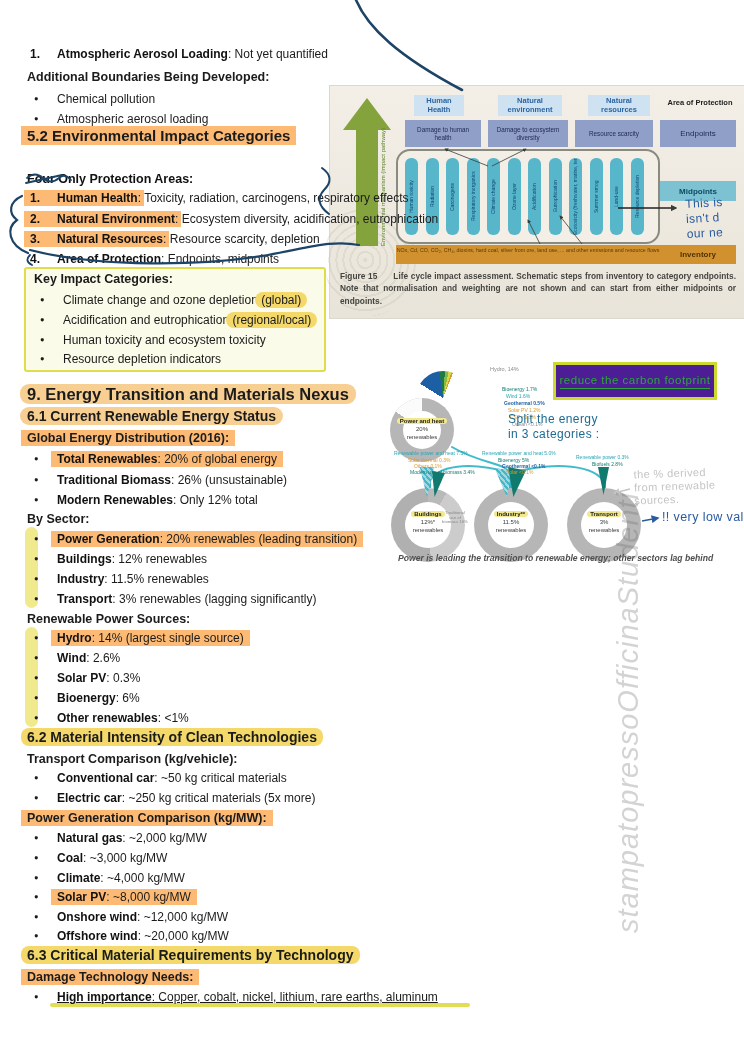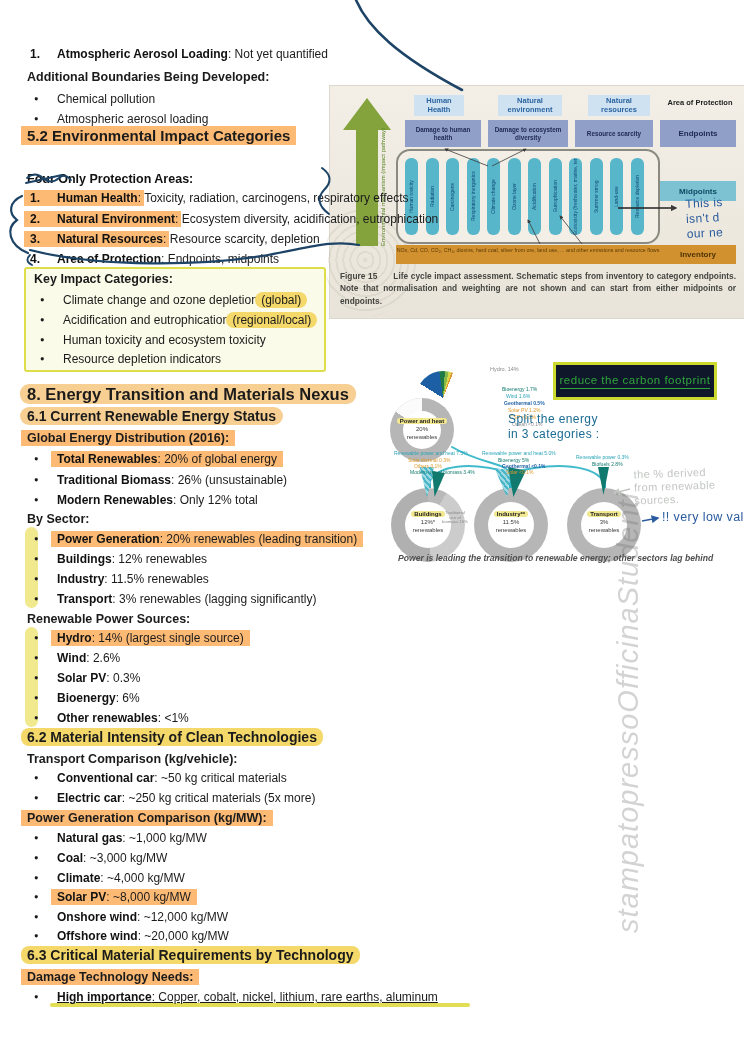--- a/index.html
+++ b/index.html
@@ -29,21 +29,21 @@
   .f-wm{position:absolute;left:-6px;top:118px;width:92px;height:112px;border-radius:50%;opacity:.55;
         background:repeating-radial-gradient(circle at 45% 50%, rgba(175,168,150,0.35) 0 2px, rgba(255,255,255,0) 2px 7px);}
   .f-arrowhead{position:absolute;left:13px;top:12px;width:0;height:0;
         border-left:24px solid transparent;border-right:24px solid transparent;border-bottom:32px solid #84a33c;}
   .f-arrowstem{position:absolute;left:26px;top:42px;width:22px;height:118px;background:#84a33c;}
   .f-arrowtext{position:absolute;left:50px;top:48px;height:112px;writing-mode:vertical-rl;transform:rotate(180deg);
         font-size:6px;color:#55801f;white-space:nowrap;}
   .f-h{position:absolute;top:9px;font-size:7.5px;font-weight:bold;color:#2c64a0;background:#cfe2f2;
        text-align:center;line-height:1.25;padding:1px 2px;}
   .f-h4{position:absolute;top:12px;font-size:7.5px;font-weight:bold;color:#222;text-align:center;}
-  .f-db{position:absolute;top:34px;height:27px;background:#8f9fc7;color:#222c55;font-size:6.3px;font-weight:bold;
+  .f-db{position:absolute;top:34px;height:27px;background:#8f9fc7;color:#222c55;font-size:6.3px;font-weight:normal;
         display:flex;align-items:center;justify-content:center;text-align:center;line-height:1.2;padding:0 3px;box-sizing:border-box;}
   .f-bars{position:absolute;left:66px;top:63px;width:264px;height:95px;border:2px solid #8a8a80;border-radius:14px;
         background:#f4efe6;box-sizing:border-box;}
   .f-bar{position:absolute;top:7px;width:13px;height:77px;background:#58b6ca;border-radius:6px;overflow:hidden;}
   .f-bar span{display:block;writing-mode:vertical-rl;transform:rotate(180deg);font-size:5px;line-height:13px;
         color:#0f4a78;height:77px;text-align:center;white-space:nowrap;}
   .f-inv{position:absolute;left:66px;top:159px;width:264px;height:19px;background:#d2912f;color:#5b3a07;
         font-size:5.3px;line-height:1.5;text-align:center;padding-top:2px;box-sizing:border-box;}
   .f-invbox{position:absolute;left:330px;top:159px;width:76px;height:19px;background:#d2912f;color:#4f3305;
         font-size:8px;font-weight:bold;display:flex;align-items:center;justify-content:center;}
@@ -56,21 +56,21 @@
   .fig2{position:absolute;left:390px;top:355px;width:354px;height:225px;z-index:2;}
   .donut{position:absolute;border-radius:50%;}
   .donut .hole{position:absolute;background:#fff;border-radius:50%;}
   .dring{background:#b6b6b6;}
   .pcent{position:absolute;text-align:center;font-size:6px;line-height:1.3;color:#3a3a3a;z-index:3;}
   .pcent .pn{font-weight:bold;background:#f2e88f;border-radius:4px;padding:0 3px;color:#222;}
   .tiny{position:absolute;font-size:5px;line-height:1.1;white-space:nowrap;z-index:3;}
   .c-teal{color:#2aa5b8;} .c-dteal{color:#117a6e;} .c-navy{color:#1d5fa5;font-weight:bold;}
   .c-orange{color:#dd9a2b;} .c-gray{color:#8a8a8a;}
   .wedge{position:absolute;z-index:2;}
-  .greenbox{position:absolute;left:163px;top:7px;width:158px;height:32px;border:3px solid #ccd92e;background:#0f172a;
+  .greenbox{position:absolute;left:163px;top:7px;width:158px;height:32px;border:3px solid #ccd92e;background:#4c1d95;
         display:flex;align-items:center;justify-content:center;}
   .greenbox span{font-size:11.5px;color:#2ea53a;letter-spacing:.5px;border-bottom:1.5px solid #2ea53a;padding-bottom:2px;}
   .hand{position:absolute;color:#2a5b9e;font-size:12px;line-height:1.25;letter-spacing:.4px;z-index:4;white-space:nowrap;}
   .pencil{position:absolute;color:#c2c6c2;font-size:11px;line-height:1.2;letter-spacing:.4px;z-index:4;transform:rotate(-2deg);white-space:nowrap;}
   .fig2cap{position:absolute;left:8px;top:198px;width:300px;font-size:8.6px;font-weight:bold;font-style:italic;
         color:#4e4e4e;white-space:nowrap;}
   .watermark{position:absolute;left:612px;top:543px;height:390px;writing-mode:vertical-rl;transform:rotate(180deg);
         font-size:29px;font-style:italic;color:rgba(110,110,110,0.30);letter-spacing:1px;z-index:4;white-space:nowrap;}
   svg.overlay{position:absolute;left:0;top:0;z-index:5;pointer-events:none;}
   .fsvg{position:absolute;left:0;top:0;z-index:2;pointer-events:none;}
@@ -95,21 +95,21 @@
   <div class="t" style="left:30px;top:232px"><span class="py"><b class="num">3.</b><b>Natural Resources</b></span><span>: Resource scarcity, depletion</span></div>
   <div class="t" style="left:30px;top:252px"><b class="num">4.</b><b>Area of Protection</b><span>: Endpoints, midpoints</span></div>
 
   <div class="keybox"></div>
   <div class="t hsub" style="left:34px;top:272px">Key Impact Categories:</div>
   <div class="t" style="left:40px;top:293px"><span class="dot"></span><span>Climate change and ozone depletion </span><span class="pg">(global)</span></div>
   <div class="t" style="left:40px;top:313px"><span class="dot"></span><span>Acidification and eutrophication </span><span class="pg">(regional/local)</span></div>
   <div class="t" style="left:40px;top:333px"><span class="dot"></span><span>Human toxicity and ecosystem toxicity</span></div>
   <div class="t" style="left:40px;top:352px"><span class="dot"></span><span>Resource depletion indicators</span></div>
 
-  <div class="t h6" style="left:27px;top:387px"><span class="po">8. Energy Transition and Materials Nexus</span></div>
+  <div class="t h6" style="left:27px;top:387px"><span class="po">9. Energy Transition and Materials Nexus</span></div>
   <div class="t h61" style="left:27px;top:409px"><span class="po">6.1 Current Renewable Energy Status</span></div>
   <div class="t hsub" style="left:27px;top:431px"><span class="py">Global Energy Distribution (2016):</span></div>
 
   <div class="t" style="left:34px;top:452px"><span class="dot"></span><span class="py"><b>Total Renewables</b><span>: 20% of global energy</span></span></div>
   <div class="t" style="left:34px;top:473px"><span class="dot"></span><b>Traditional Biomass</b><span>: 26% (unsustainable)</span></div>
   <div class="t" style="left:34px;top:493px"><span class="dot"></span><b>Modern Renewables</b><span>: Only 12% total</span></div>
 
   <div class="t hsub" style="left:27px;top:512px">By Sector:</div>
   <div class="strip" style="top:527px;height:81px"></div>
   <div class="t" style="left:34px;top:532px"><span class="dot"></span><span class="py"><b>Power Generation</b><span>: 20% renewables (leading transition)</span></span></div>
@@ -124,21 +124,21 @@
   <div class="t" style="left:34px;top:671px"><span class="dot"></span><b>Solar PV</b><span>: 0.3%</span></div>
   <div class="t" style="left:34px;top:691px"><span class="dot"></span><b>Bioenergy</b><span>: 6%</span></div>
   <div class="t" style="left:34px;top:711px"><span class="dot"></span><b>Other renewables</b><span>: &lt;1%</span></div>
 
   <div class="t h62" style="left:27px;top:730px"><span class="pg">6.2 Material Intensity of Clean Technologies</span></div>
   <div class="t hsub" style="left:27px;top:752px">Transport Comparison (kg/vehicle):</div>
   <div class="t" style="left:34px;top:771px"><span class="dot"></span><b>Conventional car</b><span>: ~50 kg critical materials</span></div>
   <div class="t" style="left:34px;top:791px"><span class="dot"></span><b>Electric car</b><span>: ~250 kg critical materials (5x more)</span></div>
 
   <div class="t hsub" style="left:27px;top:811px"><span class="py">Power Generation Comparison (kg/MW):</span></div>
-  <div class="t" style="left:34px;top:831px"><span class="dot"></span><b>Natural gas</b><span>: ~1,000 kg/MW</span></div>
+  <div class="t" style="left:34px;top:831px"><span class="dot"></span><b>Natural gas</b><span>: ~2,000 kg/MW</span></div>
   <div class="t" style="left:34px;top:851px"><span class="dot"></span><b>Coal</b><span>: ~3,000 kg/MW</span></div>
   <div class="t" style="left:34px;top:871px"><span class="dot"></span><b>Climate</b><span>: ~4,000 kg/MW</span></div>
   <div class="t" style="left:34px;top:890px"><span class="dot"></span><span class="py"><b>Solar PV</b><span>: ~8,000 kg/MW</span></span></div>
   <div class="t" style="left:34px;top:910px"><span class="dot"></span><b>Onshore wind</b><span>: ~12,000 kg/MW</span></div>
   <div class="t" style="left:34px;top:929px"><span class="dot"></span><b>Offshore wind</b><span>: ~20,000 kg/MW</span></div>
 
   <div class="t h62" style="left:27px;top:948px"><span class="pg">6.3 Critical Material Requirements by Technology</span></div>
   <div class="t hsub" style="left:27px;top:970px"><span class="py">Damage Technology Needs:</span></div>
   <div class="uline"></div>
   <div class="t" style="left:34px;top:990px"><span class="dot"></span><span style="text-decoration:underline"><b>High importance</b><span>: Copper, cobalt, nickel, lithium, rare earths, aluminum</span></span></div>

